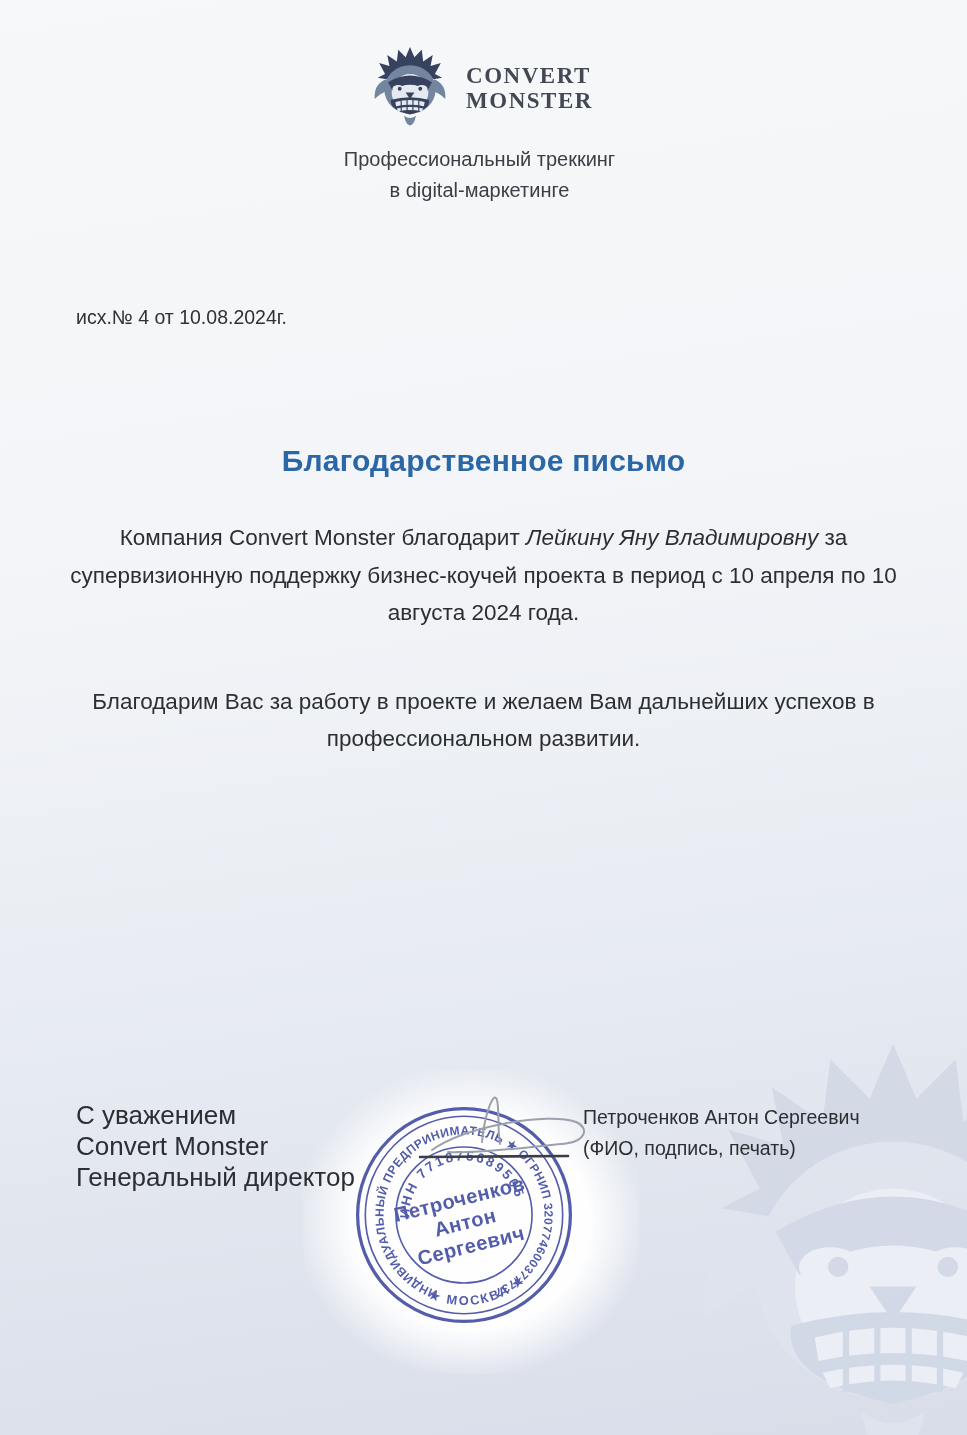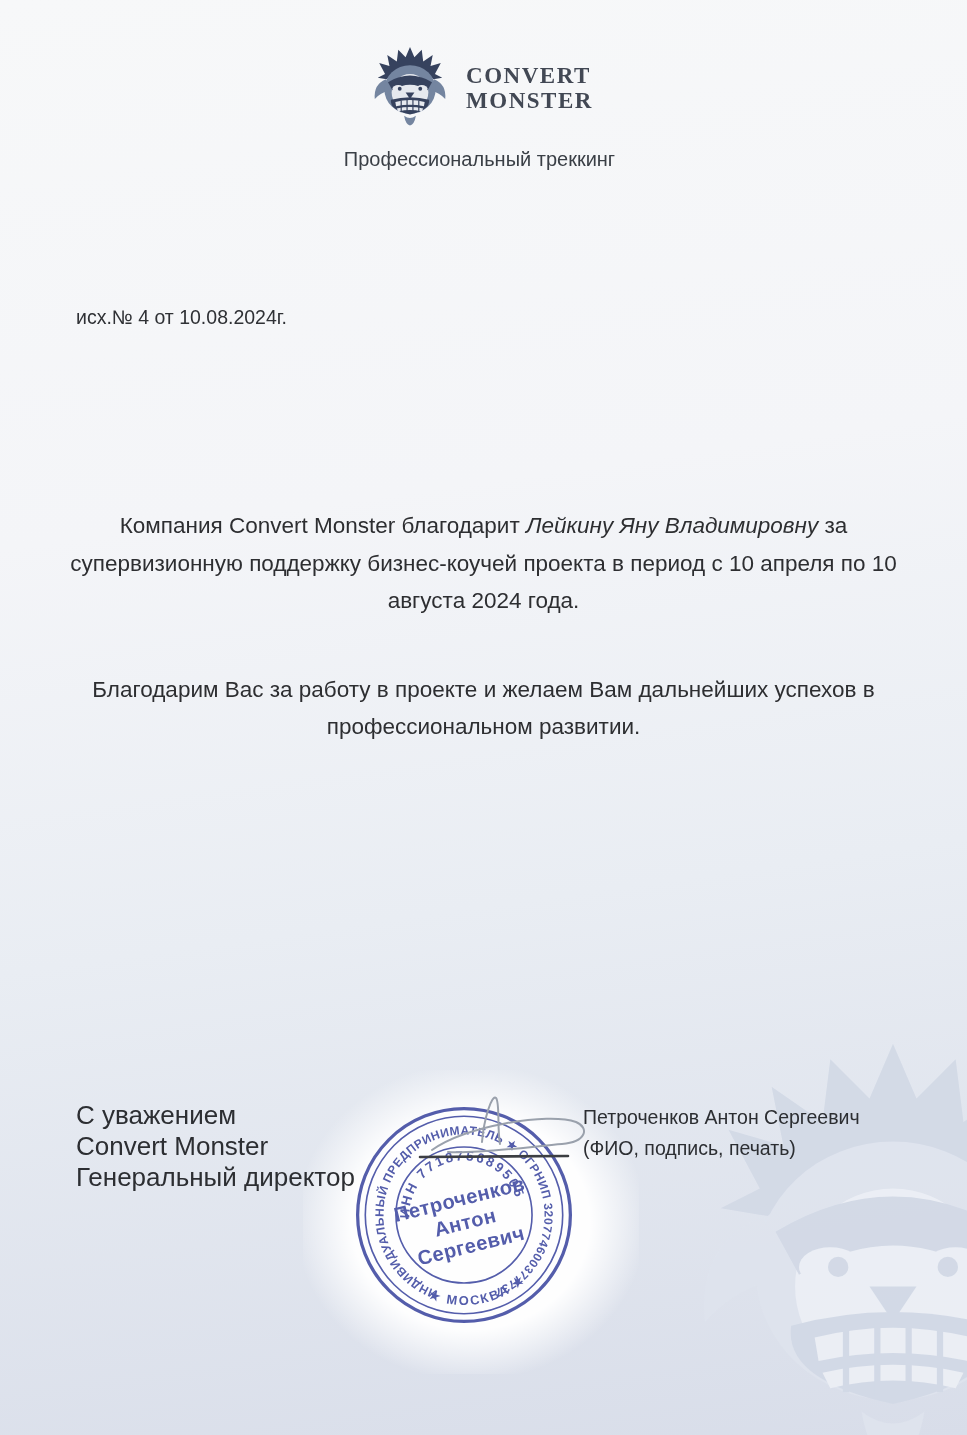--- a/index.html
+++ b/index.html
@@ -25,21 +25,21 @@
   .wm-monster    { --m-dark:#d2d9e6; --m-mid:#dfe4ee; --m-light:#edf0f6; }
 
   
   .ref-line { position:absolute; left:76px; top:306px; font-size:19.5px; color:#2f3135; }
   .title {
     position:absolute; top:444px; left:0; right:0; text-align:center;
     font-size:30px; font-weight:bold; letter-spacing:0.2px;
   }
   .body-text { position:absolute; top:507px; left:64px; right:64px; }
   .body-text p {
-    font-size:22.5px; line-height:37.5px; margin:0 0 51px; text-align:center; color:#2d2e31;
+    font-size:22.5px; line-height:37.5px; margin:12px 0 51px; text-align:center; color:#2d2e31;
   }
   .recipient { font-style:italic; }
 
   
   .sign-left  { position:absolute; left:76px;  top:1100px; font-size:26px; line-height:31px; color:#2c2e32; z-index:5; }
   .sign-right { position:absolute; left:583px; top:1102px; font-size:19.5px; line-height:31px; color:#2c2e32; z-index:5; }
 
   .stamp-white {
     position:absolute; left:303px; top:1070px; width:336px; height:304px; z-index:1;
     background:radial-gradient(ellipse at center, rgba(255,255,255,0.97) 50%, rgba(255,255,255,0) 74%);
@@ -87,25 +87,27 @@
       <svg class="logo-icon logo-monster" viewBox="0 0 120 120">
         <use href="#monster"></use>
       </svg>
       <div class="logo-text">
         <div>CONVERT</div>
         <div>MONSTER</div>
       </div>
     </div>
     <div class="tagline">
       <div>Профессиональный треккинг</div>
+      <div>в digital-маркетинге</div>
     </div>
   </div>
 
   <div class="ref-line">исх.№ 4  от 10.08.2024г.</div>
 
+  <h1 class="title" style="color:#2a67a6">Благодарственное письмо</h1>
 
   <div class="body-text">
     <p><span>Компания Convert Monster благодарит </span><span class="recipient">Лейкину Яну Владимировну</span><span> за супервизионную поддержку бизнес-коучей проекта в период с 10 апреля по 10 августа 2024 года.</span></p>
     <p>Благодарим Вас за работу в проекте и желаем Вам дальнейших успехов в профессиональном развитии.</p>
   </div>
 
   <div class="sign-left">
     <div>С уважением</div>
     <div>Convert Monster</div>
     <div>Генеральный директор</div>

